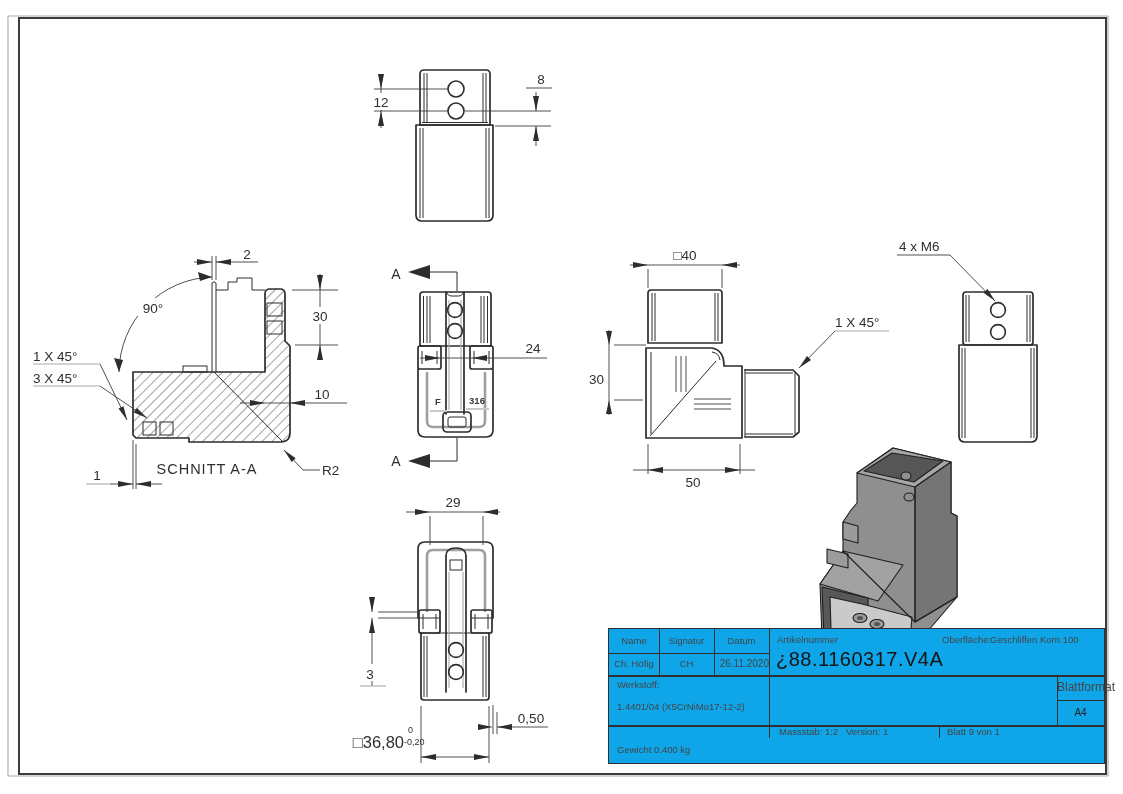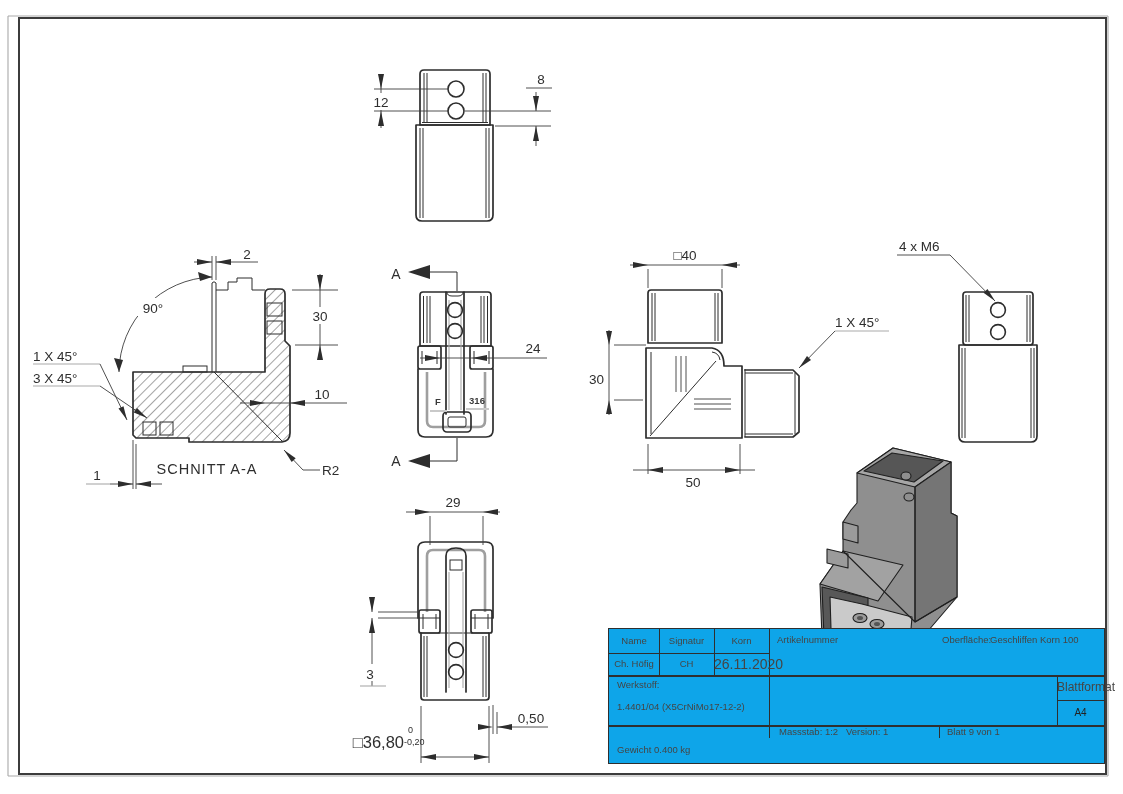--- a/index.html
+++ b/index.html
@@ -259,28 +259,29 @@
   <div class="ln" style="left:0;top:96px;width:495px;height:1.5px;"></div>
   <div class="ln" style="left:448px;top:71px;width:47px;height:1px;"></div>
   <div class="ln" style="left:50px;top:0;width:1px;height:46px;"></div>
   <div class="ln" style="left:105px;top:0;width:1px;height:46px;"></div>
   <div class="ln" style="left:160px;top:0;width:1px;height:109px;"></div>
   <div class="ln" style="left:448px;top:46px;width:1px;height:50px;"></div>
   <div class="ln" style="left:330px;top:96px;width:1px;height:13px;"></div>
 
   <div class="cell ctr" style="left:0;top:0;width:50px;line-height:24px;">Name</div>
   <div class="cell ctr" style="left:50px;top:0;width:55px;line-height:24px;">Signatur</div>
-  <div class="cell ctr" style="left:105px;top:0;width:55px;line-height:24px;">Korn</div>
+  <div class="cell ctr" style="left:105px;top:0;width:55px;line-height:24px;">Datum</div>
   <div class="cell ctr" style="left:0;top:24px;width:50px;line-height:22px;">Ch. Höfig</div>
   <div class="cell ctr" style="left:50px;top:24px;width:55px;line-height:22px;">CH</div>
-  <div class="cell ctr" style="left:105px;top:24px;width:55px;line-height:22px;font-size:14px;">26.11.2020</div>
+  <div class="cell ctr" style="left:105px;top:24px;width:55px;line-height:22px;font-size:10px;text-align:right;">26.11.2020</div>
 
   <div class="cell" style="left:168px;top:5px;">Artikelnummer</div>
   <div class="cell" style="left:333px;top:5px;">Oberfläche:</div>
   <div class="cell" style="left:381px;top:5px;">Geschliffen Korn 100</div>
+  <div class="cell" style="left:167px;top:19px;font-size:20px;color:#151515;letter-spacing:.5px;">¿88.1160317.V4A</div>
 
   <div class="cell" style="left:8px;top:50px;">Werkstoff:</div>
   <div class="cell" style="left:8px;top:72px;">1.4401/04 (X5CrNiMo17-12-2)</div>
 
   <div class="cell ctr" style="left:448px;top:46px;width:47px;line-height:25px;font-size:12px;">Blattformat</div>
   <div class="cell ctr" style="left:448px;top:71px;width:47px;line-height:25px;font-size:10px;color:#222;border-radius:11px;">A4</div>
 
   <div class="cell" style="left:8px;top:96px;line-height:14px;margin-top:18px;">Gewicht 0.400 kg</div>
   <div class="cell" style="left:170px;top:96px;line-height:14px;">Massstab: 1:2</div>
   <div class="cell" style="left:237px;top:96px;line-height:14px;text-align:right;">Version: 1</div>

